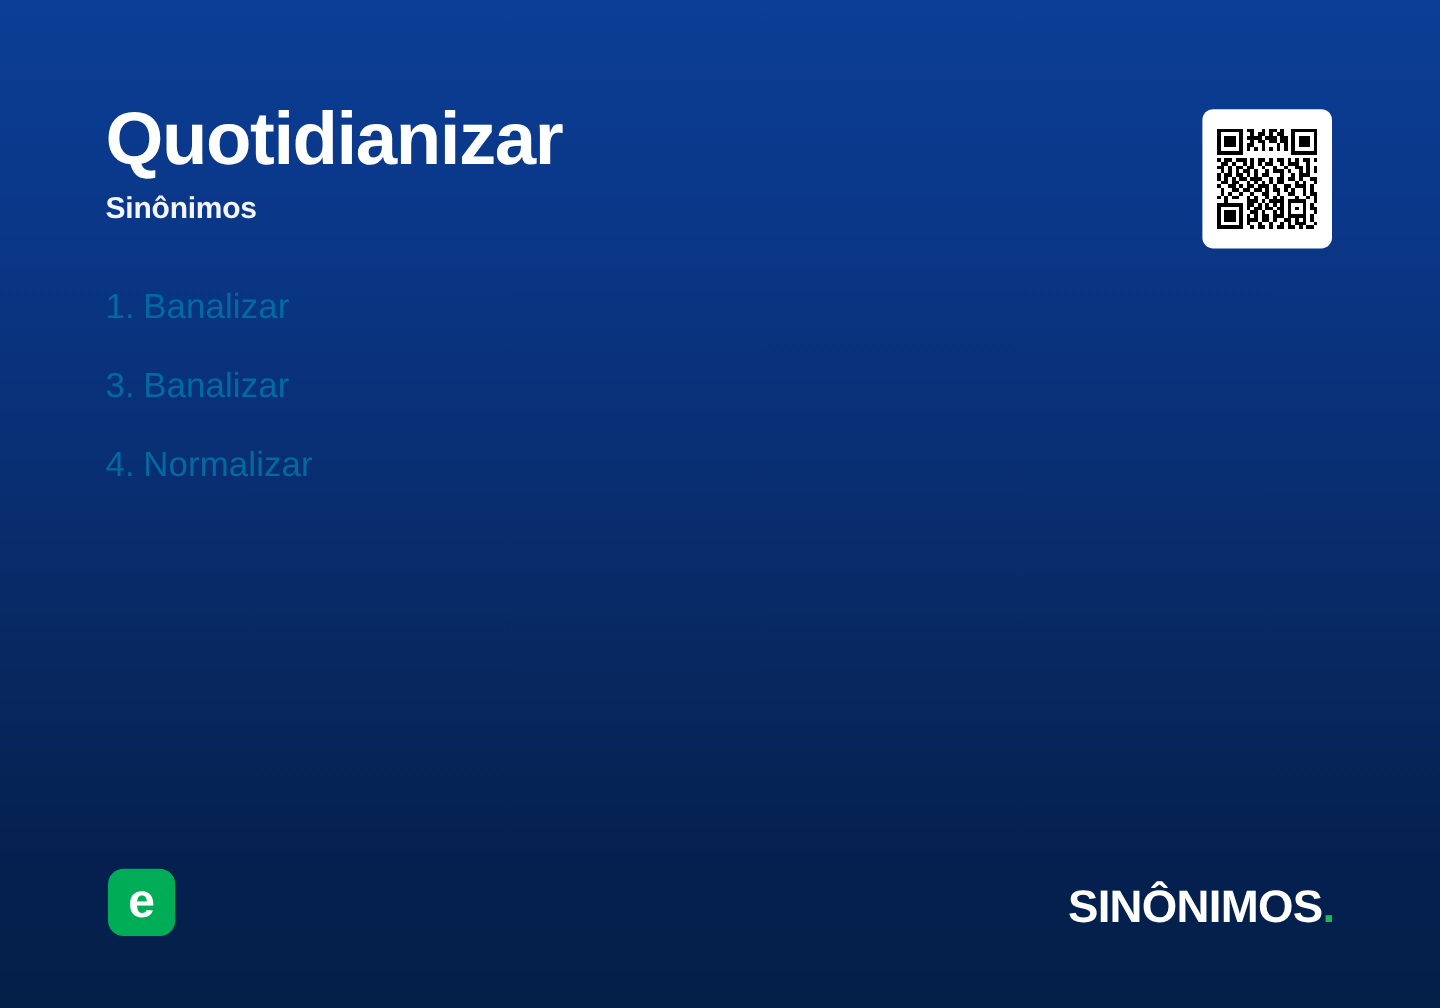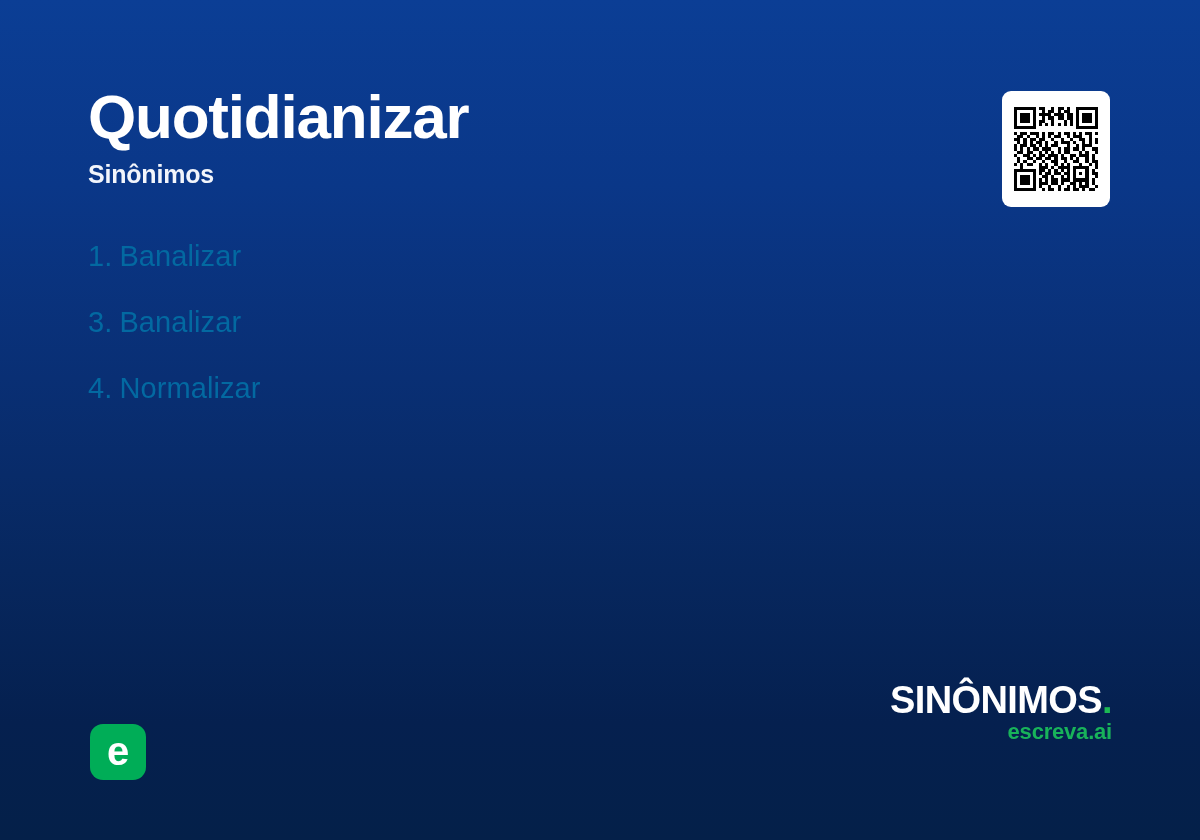--- a/index.html
+++ b/index.html
@@ -84,22 +84,22 @@
     font-weight:bold;
     line-height:1;
     color:#ffffff;
     margin-top:-3px;
   }
 
   
   .brand {
     position:absolute;
     right:88px;
-    top:681px;
-    text-align:right;
+    top:737px;
+    text-align:left;
   }
   .brand-name {
     font-size:38px;
     font-weight:bold;
     letter-spacing:-0.6px;
     line-height:1;
     color:#ffffff;
     white-space:nowrap;
   }
   .brand-dot { color:#1db954; }
@@ -346,16 +346,15 @@
       <span class="syn-num">4.</span><span>Normalizar</span>
     </li>
   </ol>
 
   <div class="app-icon">
     <span class="glyph">e</span>
   </div>
 
   <div class="brand">
     <div class="brand-name"><span>SINÔNIMOS</span><span class="brand-dot">.</span></div>
-    <div class="brand-sub">escreva.ai</div>
   </div>
 
 </div>
 
 </body></html>

